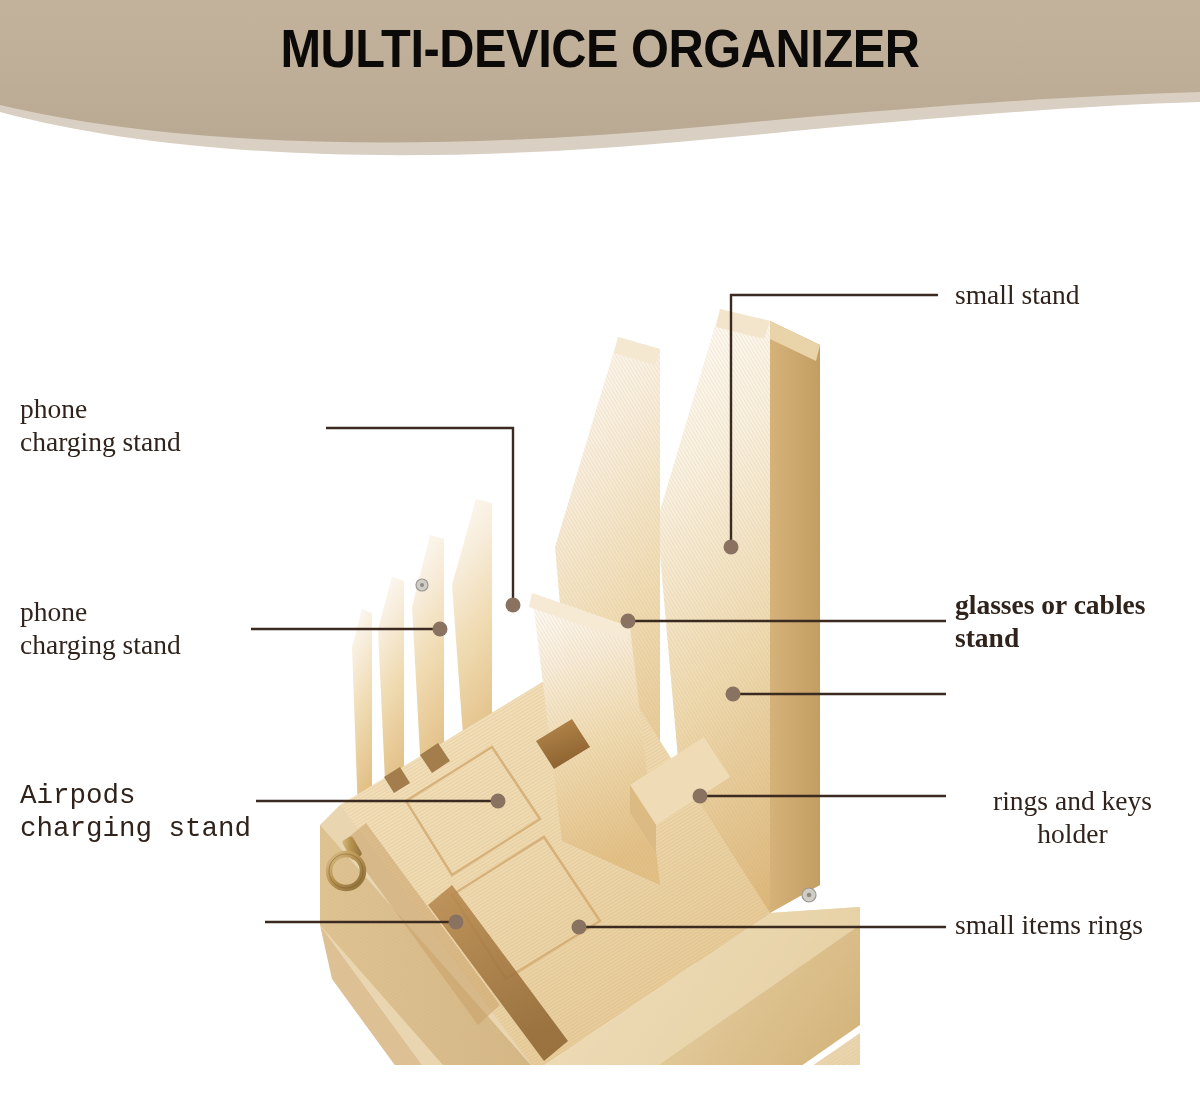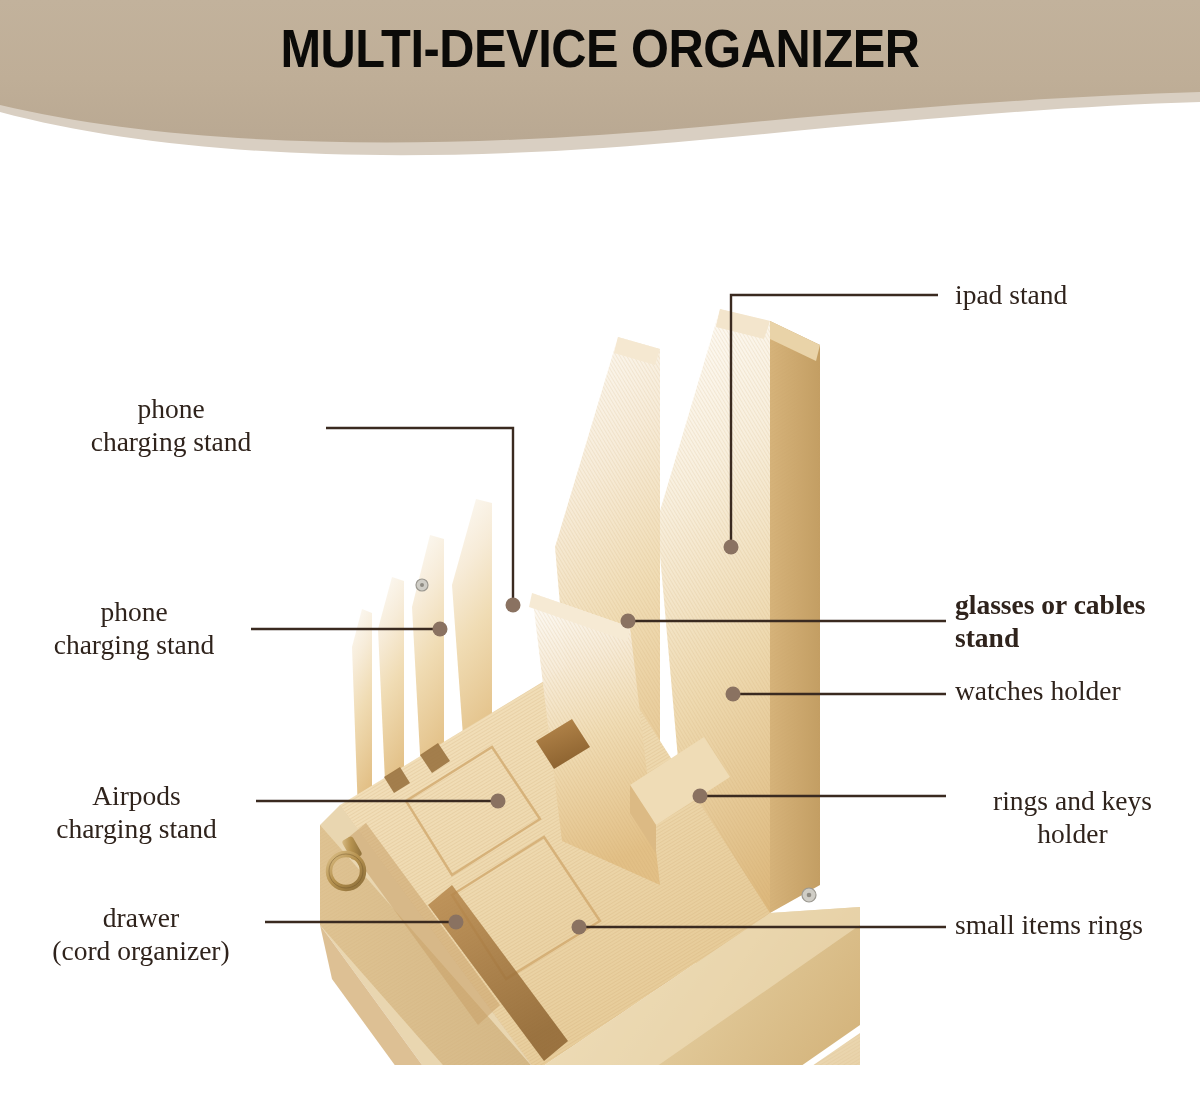--- a/index.html
+++ b/index.html
@@ -67,21 +67,21 @@
 
   
   .callout {
     position: absolute;
     color: #2f231c;
     font-family: "Liberation Serif", "DejaVu Serif", serif;
     font-size: 27.5px;
     line-height: 33px;
     white-space: pre-line;
   }
-  .callout.left  { text-align: center; }
+  .callout.left  { text-align: left; }
   .callout.right { text-align: left; }
 </style>
 </head>
 <body>
 
 <div id="page">
 
   <div id="header-banner">
     <svg viewBox="0 0 1200 160" preserveAspectRatio="none">
       <defs>
@@ -294,31 +294,28 @@
       </g>
     </svg>
   </div>
 
   <div class="callout left" style="left:20px; top:392px; width:302px;">phone
 charging stand</div>
 
   <div class="callout left" style="left:20px; top:595px; width:228px;">phone
 charging stand</div>
 
-  <div class="callout left" style="left:20px; top:779px; width:233px;">Airpods
+  <div class="callout left" style="left:20px; top:779px; width:233px;font-family:Liberation Mono, monospace;">Airpods
 charging stand</div>
 
-  <div class="callout left" style="left:20px; top:901px; width:242px;">drawer
-(cord organizer)</div>
-
-  <div class="callout right" style="left:955px; top:278px; width:235px;">ipad stand</div>
+
+  <div class="callout right" style="left:955px; top:278px; width:235px;">small stand</div>
 
   <div class="callout right" style="left:955px; top:588px; width:235px;font-weight:bold;">glasses or cables
 stand</div>
 
-  <div class="callout right" style="left:955px; top:674px; width:235px;">watches holder</div>
 
   <div class="callout right" style="left:955px; top:784px; width:235px;text-align:center;">rings and keys
 holder</div>
 
   <div class="callout right" style="left:955px; top:908px; width:245px;">small items rings</div>
 
 </div>
 
 </body></html>

